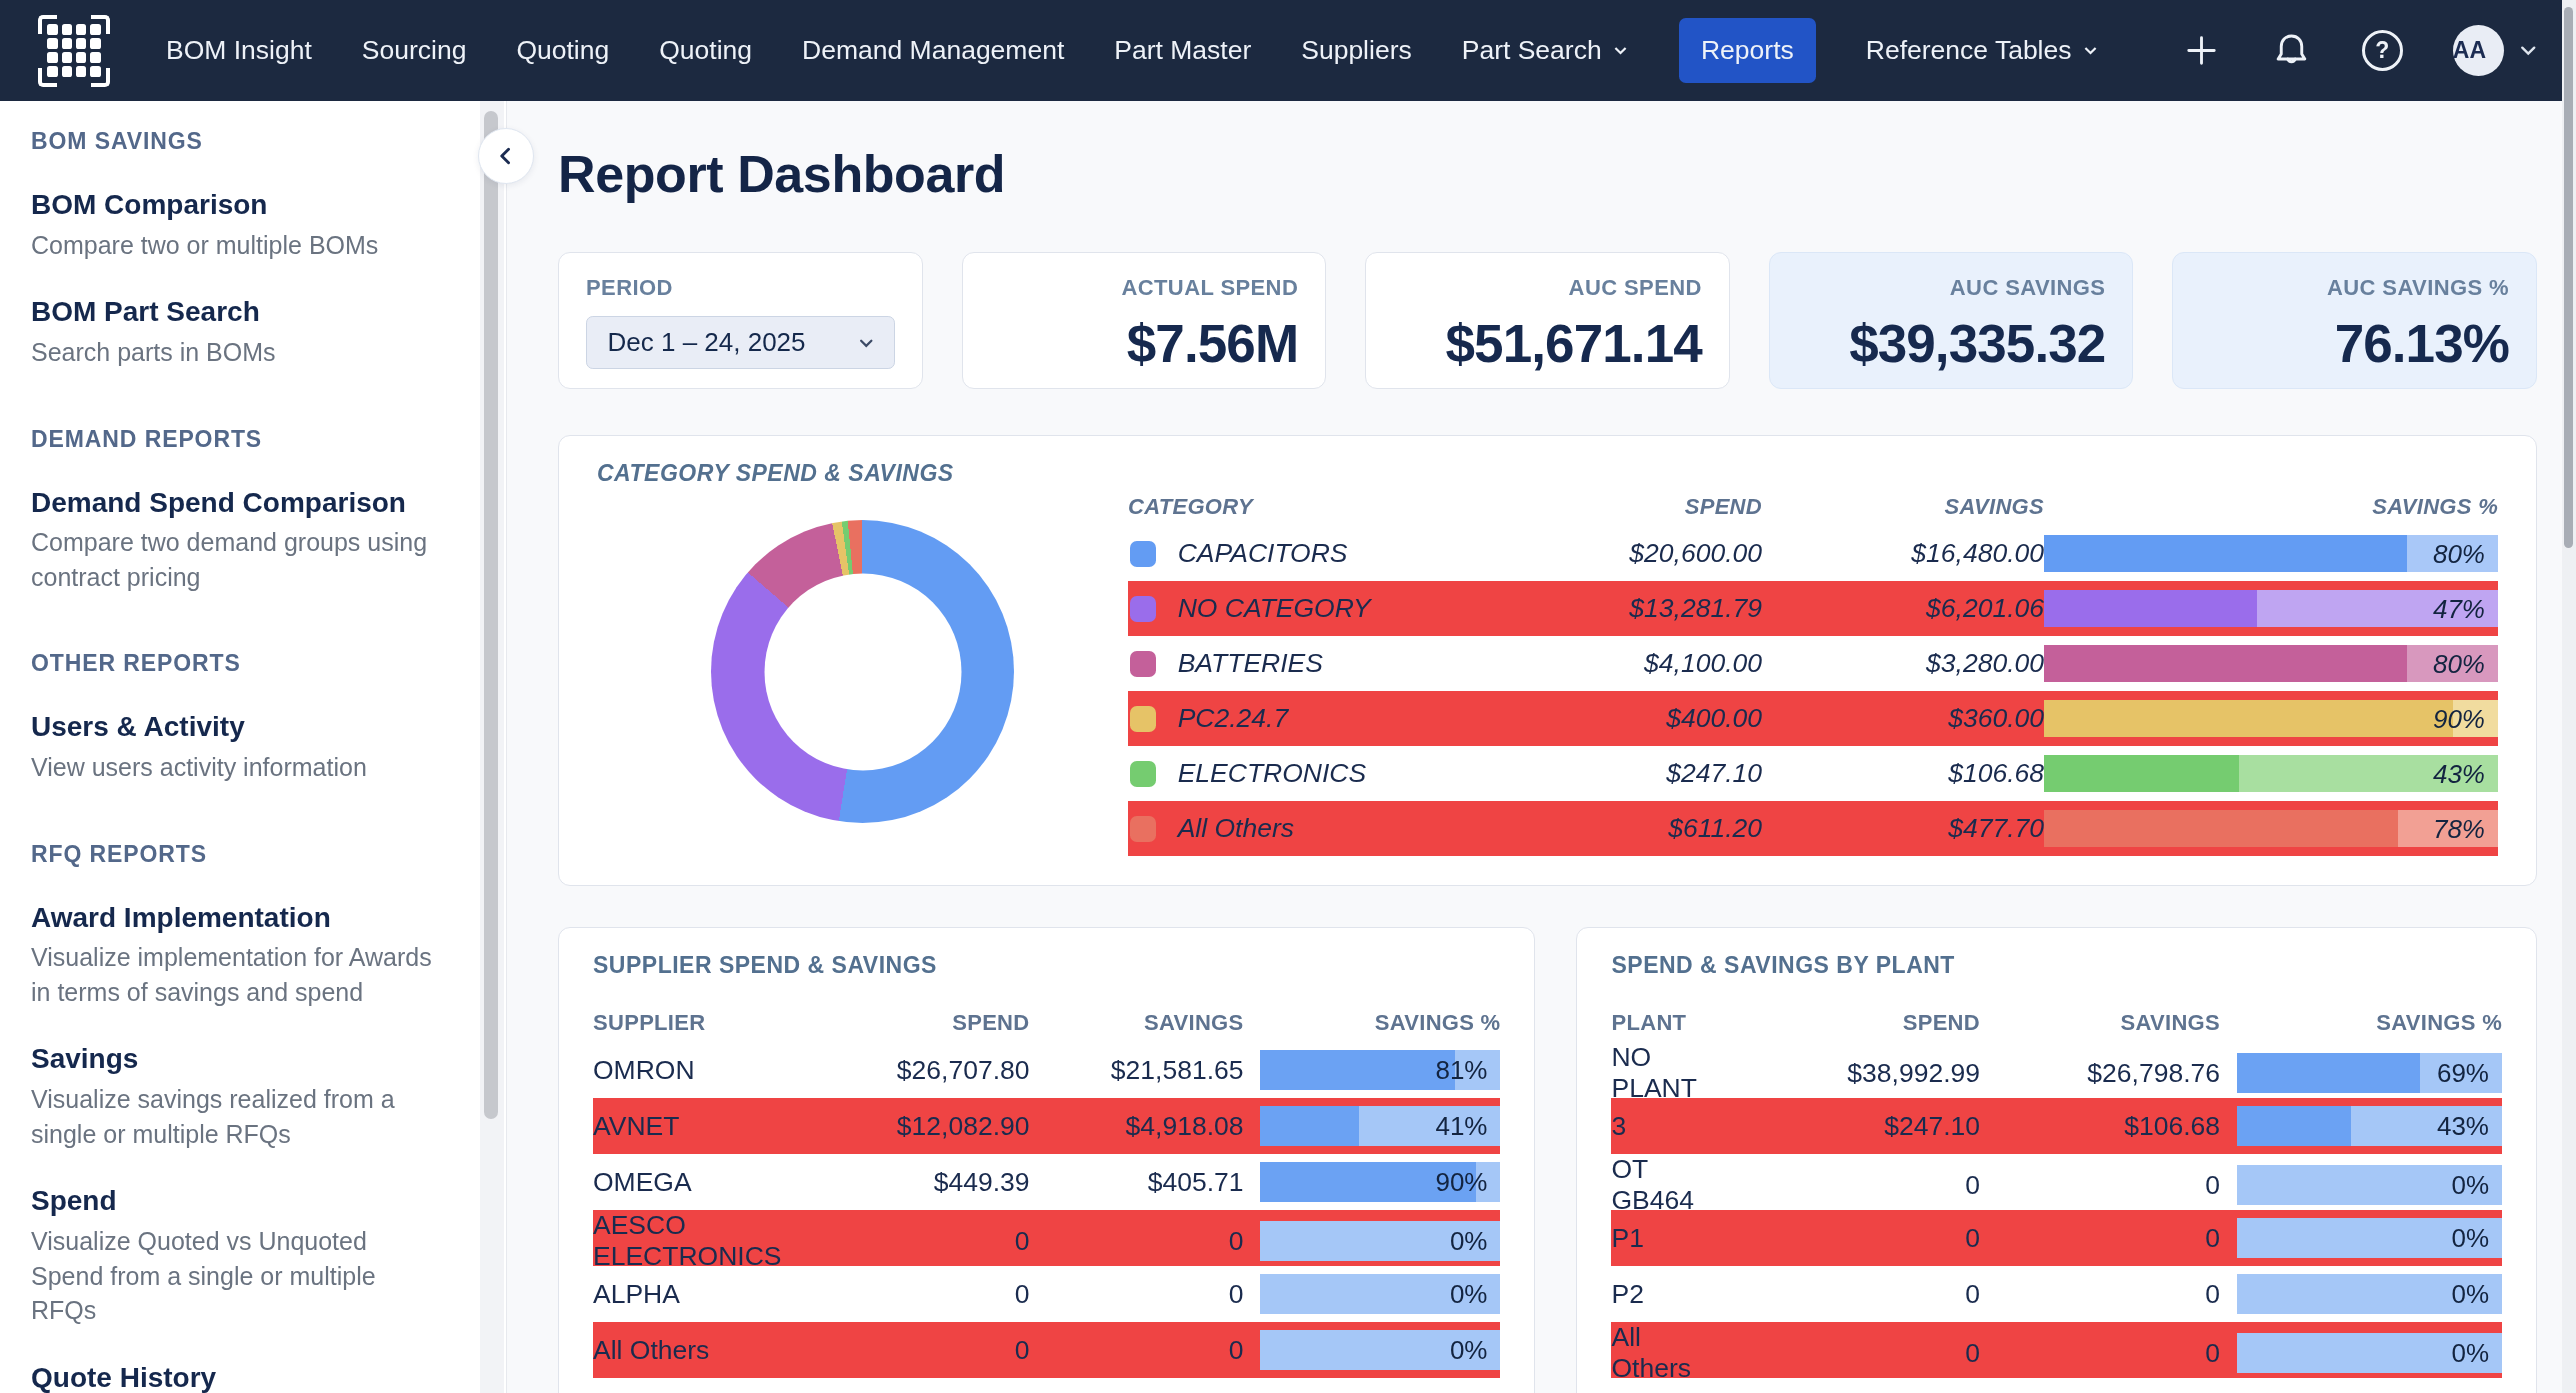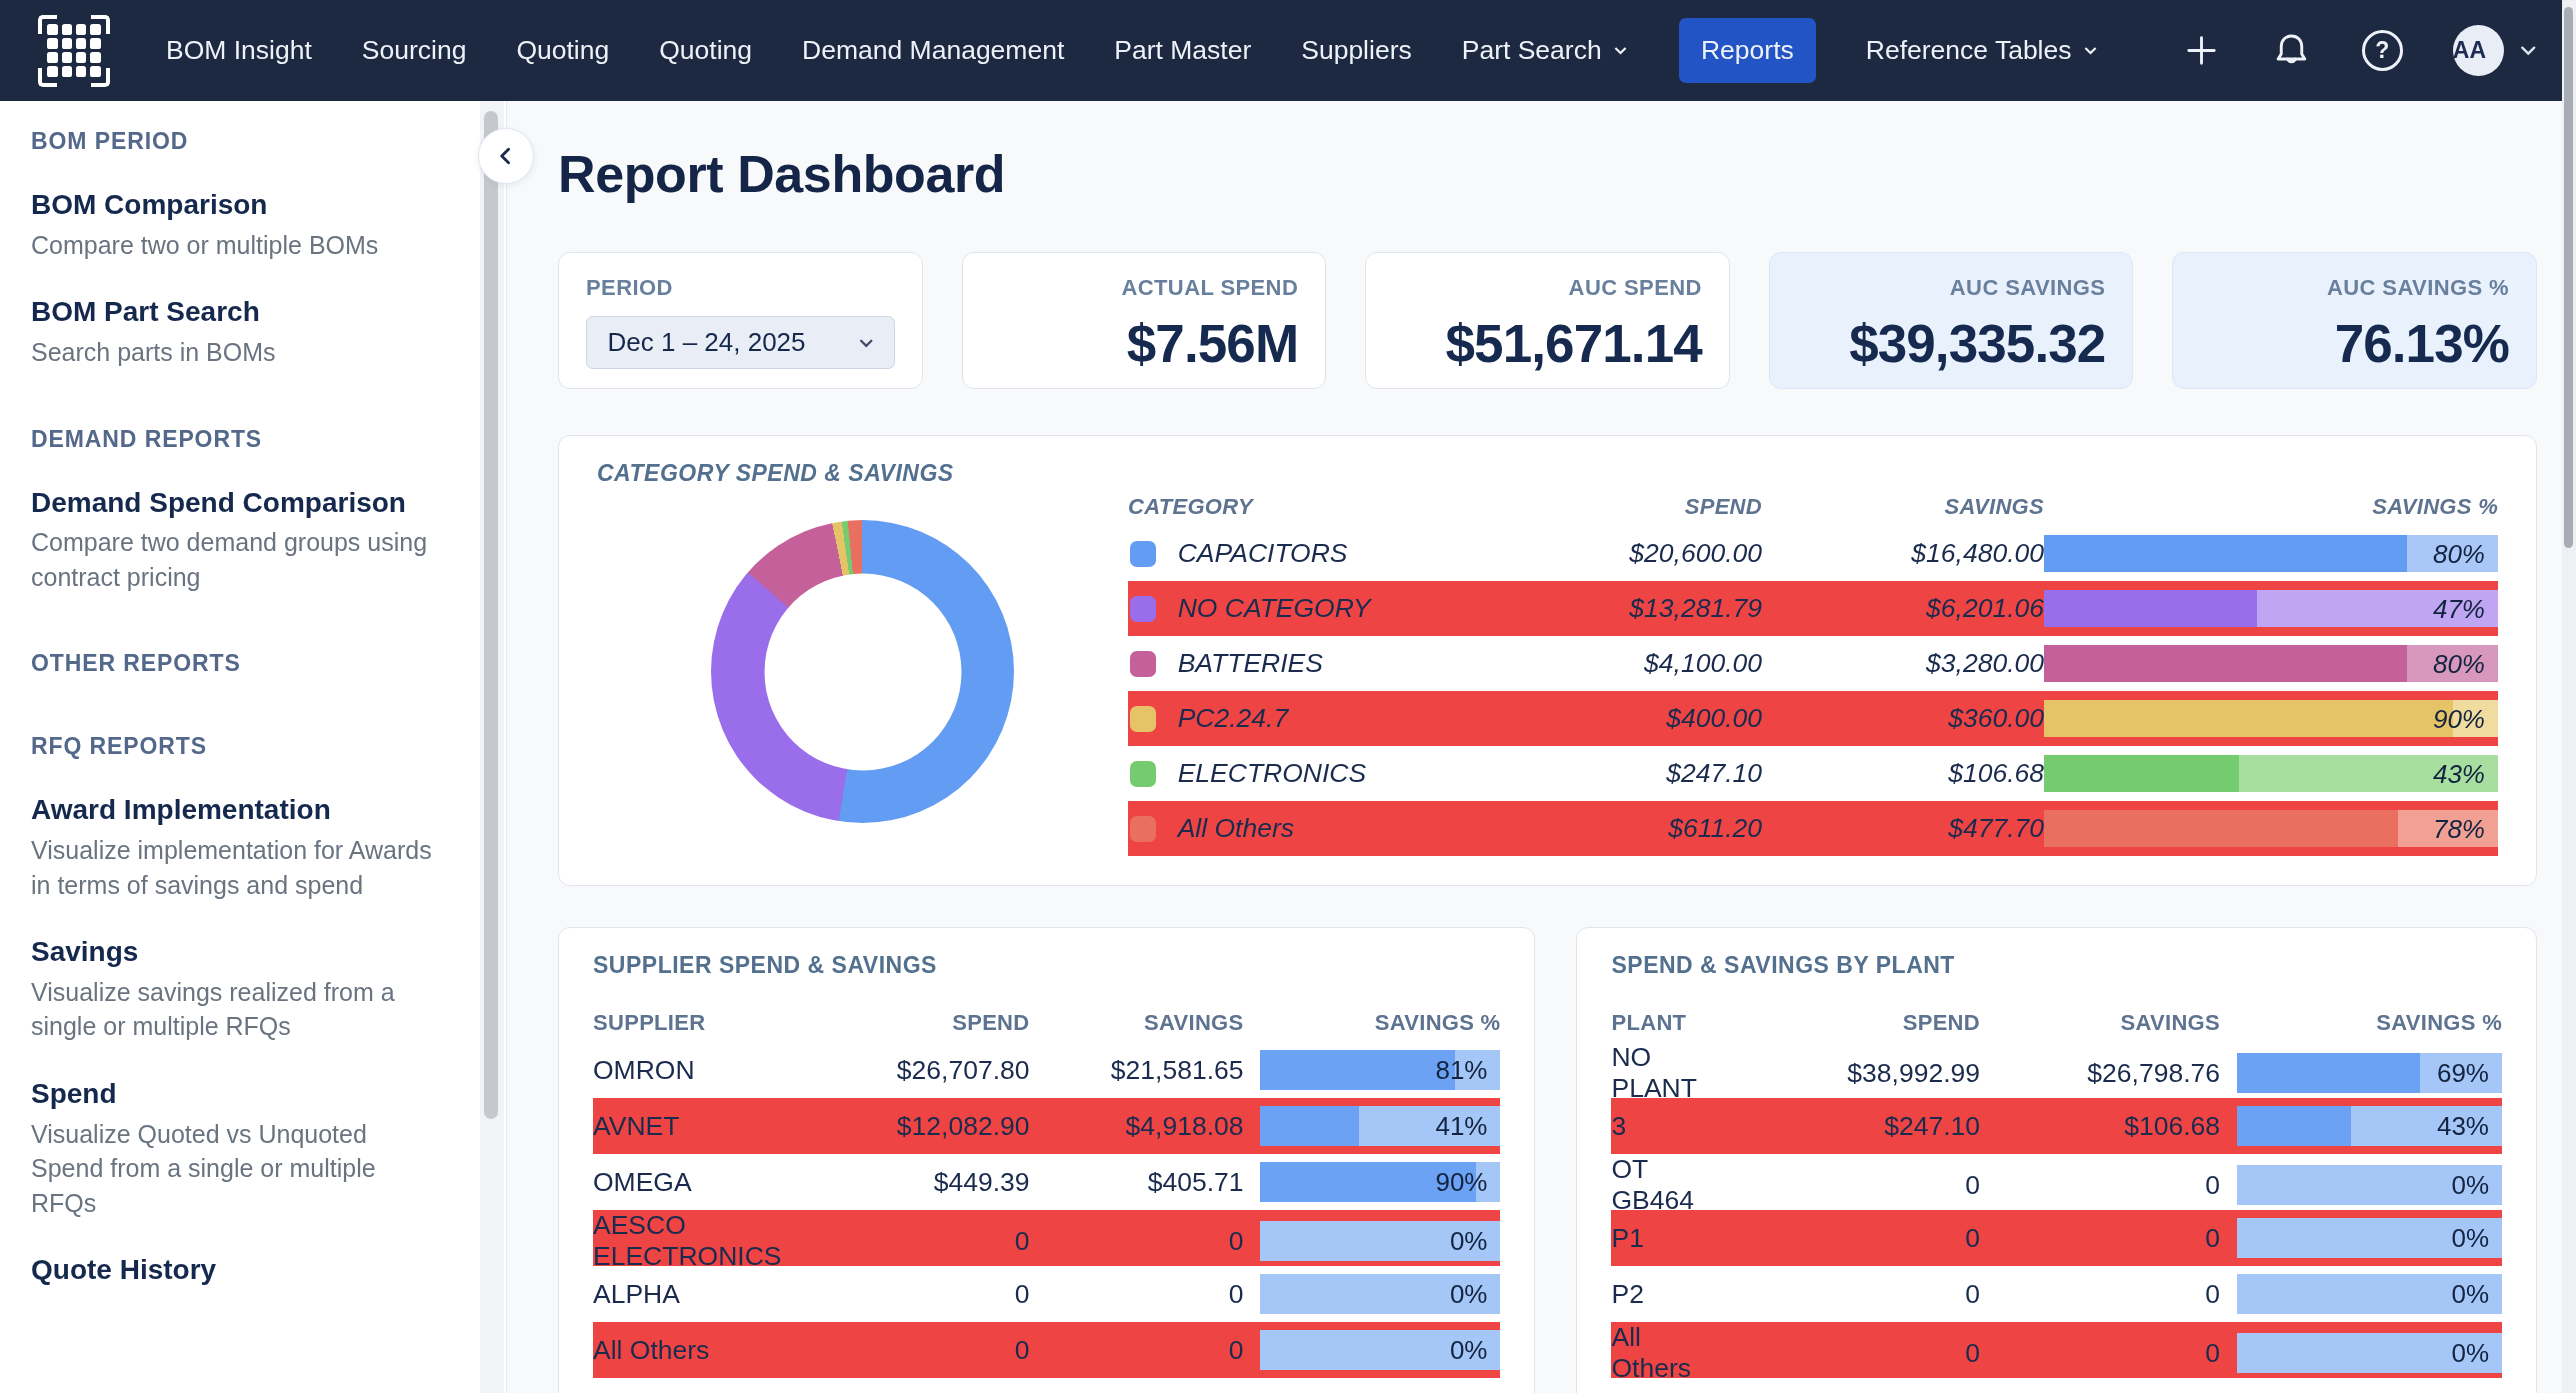--- a/index.html
+++ b/index.html
@@ -195,41 +195,45 @@
         </svg>
     </div>
   </div>
 </div>
 
 <div class="content-row">
 
   <div class="sidebar">
 
     <div class="side-section">
-      <div class="side-header">BOM PERIOD</div>
+      <div class="side-header">BOM SAVINGS</div>
       <div class="side-item">
         <div class="side-item-title">BOM Comparison</div>
         <div class="side-item-desc">Compare two or multiple BOMs</div>
       </div>
       <div class="side-item">
         <div class="side-item-title">BOM Part Search</div>
         <div class="side-item-desc">Search parts in BOMs</div>
       </div>
     </div>
 
     <div class="side-section">
       <div class="side-header">DEMAND REPORTS</div>
       <div class="side-item">
         <div class="side-item-title">Demand Spend Comparison</div>
         <div class="side-item-desc">Compare two demand groups using contract pricing</div>
       </div>
     </div>
 
     <div class="side-section">
       <div class="side-header">OTHER REPORTS</div>
+      <div class="side-item">
+        <div class="side-item-title">Users &amp; Activity</div>
+        <div class="side-item-desc">View users activity information</div>
+      </div>
     </div>
 
     <div class="side-section">
       <div class="side-header">RFQ REPORTS</div>
       <div class="side-item">
         <div class="side-item-title">Award Implementation</div>
         <div class="side-item-desc">Visualize implementation for Awards in terms of savings and spend</div>
       </div>
       <div class="side-item">
         <div class="side-item-title">Savings</div>

